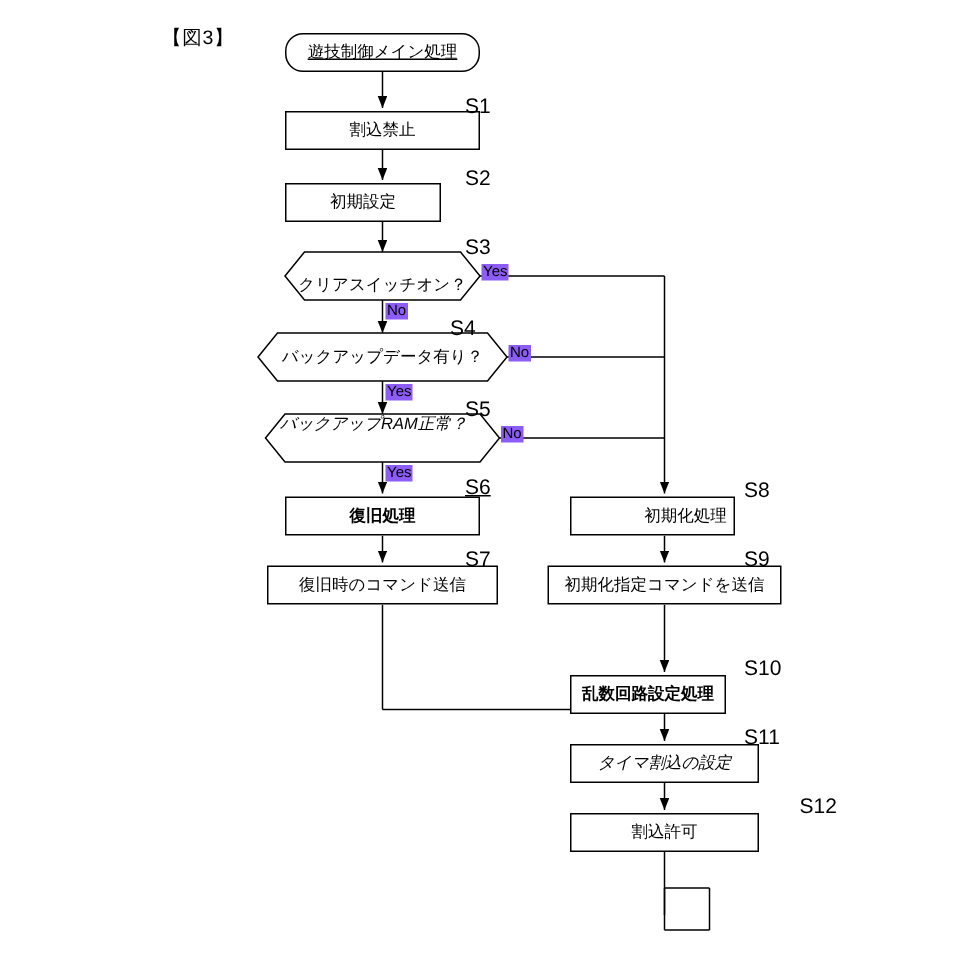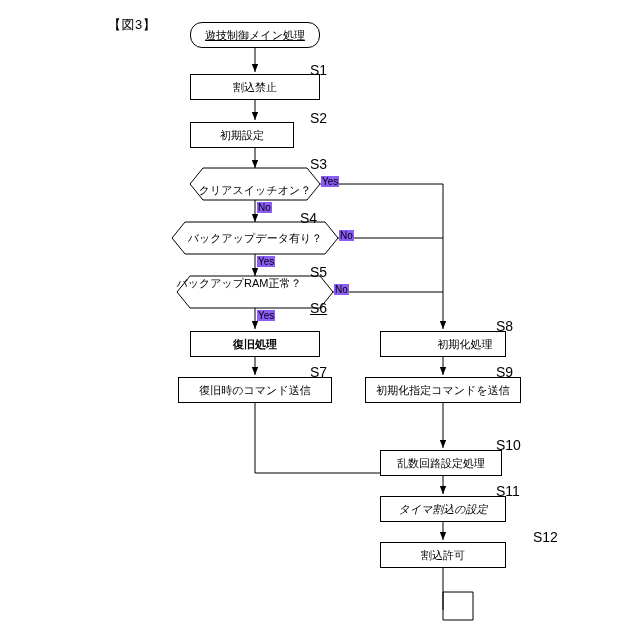--- a/index.html
+++ b/index.html
@@ -141,48 +141,48 @@
   <div class="edge-label" style="left:321px; top:176px;">Yes</div>
   <div class="edge-label" style="left:257px; top:202px;">No</div>
 
   <div class="node dec" style="left:172px; top:222px; width:166px; height:32px;">
     <span class="dec-text">バックアップデータ有り？</span>
   </div>
   <div class="step-label" style="left:300px; top:210px;">S4</div>
   <div class="edge-label" style="left:339px; top:230px;">No</div>
   <div class="edge-label" style="left:257px; top:256px;">Yes</div>
 
-  <div class="node dec" style="left:161px; top:276px; width:156px; height:14px;">
+  <div class="node dec" style="left:171px; top:276px; width:156px; height:14px;font-style:italic;">
     <span class="dec-text">バックアップRAM正常？</span>
   </div>
   <div class="step-label" style="left:310px; top:264px;">S5</div>
   <div class="edge-label" style="left:334px; top:284px;">No</div>
   <div class="edge-label" style="left:257px; top:310px;">Yes</div>
 
   <div class="node rect" style="left:190px; top:331px; width:130px; height:26px;font-weight:bold;">
     <span>復旧処理</span>
   </div>
-  <div class="step-label" style="left:310px; top:300px;text-decoration:underline;">S6</div>
+  <div class="step-label" style="left:310px; top:316px;text-decoration:underline;">S6</div>
 
   <div class="node rect" style="left:178px; top:377px; width:154px; height:26px;">
     <span>復旧時のコマンド送信</span>
   </div>
   <div class="step-label" style="left:310px; top:364px;">S7</div>
 
-  <div class="node rect" style="left:380px; top:331px; width:126px; height:26px;padding-left:44px;">
+  <div class="node rect" style="left:380px; top:331px; width:110px; height:26px;padding-left:44px;">
     <span>初期化処理</span>
   </div>
   <div class="step-label" style="left:496px; top:318px;">S8</div>
 
   <div class="node rect" style="left:365px; top:377px; width:156px; height:26px;text-align:right;">
     <span>初期化指定コマンドを送信</span>
   </div>
   <div class="step-label" style="left:496px; top:364px;">S9</div>
 
-  <div class="node rect" style="left:380px; top:450px; width:122px; height:26px;">
+  <div class="node rect" style="left:380px; top:450px; width:104px; height:26px;font-weight:bold;">
     <span>乱数回路設定処理</span>
   </div>
   <div class="step-label" style="left:496px; top:437px;">S10</div>
 
   <div class="node rect" style="left:380px; top:496px; width:126px; height:26px;font-style:italic;">
     <span>タイマ割込の設定</span>
   </div>
   <div class="step-label" style="left:496px; top:483px;">S11</div>
 
   <div class="node rect" style="left:380px; top:542px; width:126px; height:26px;">

